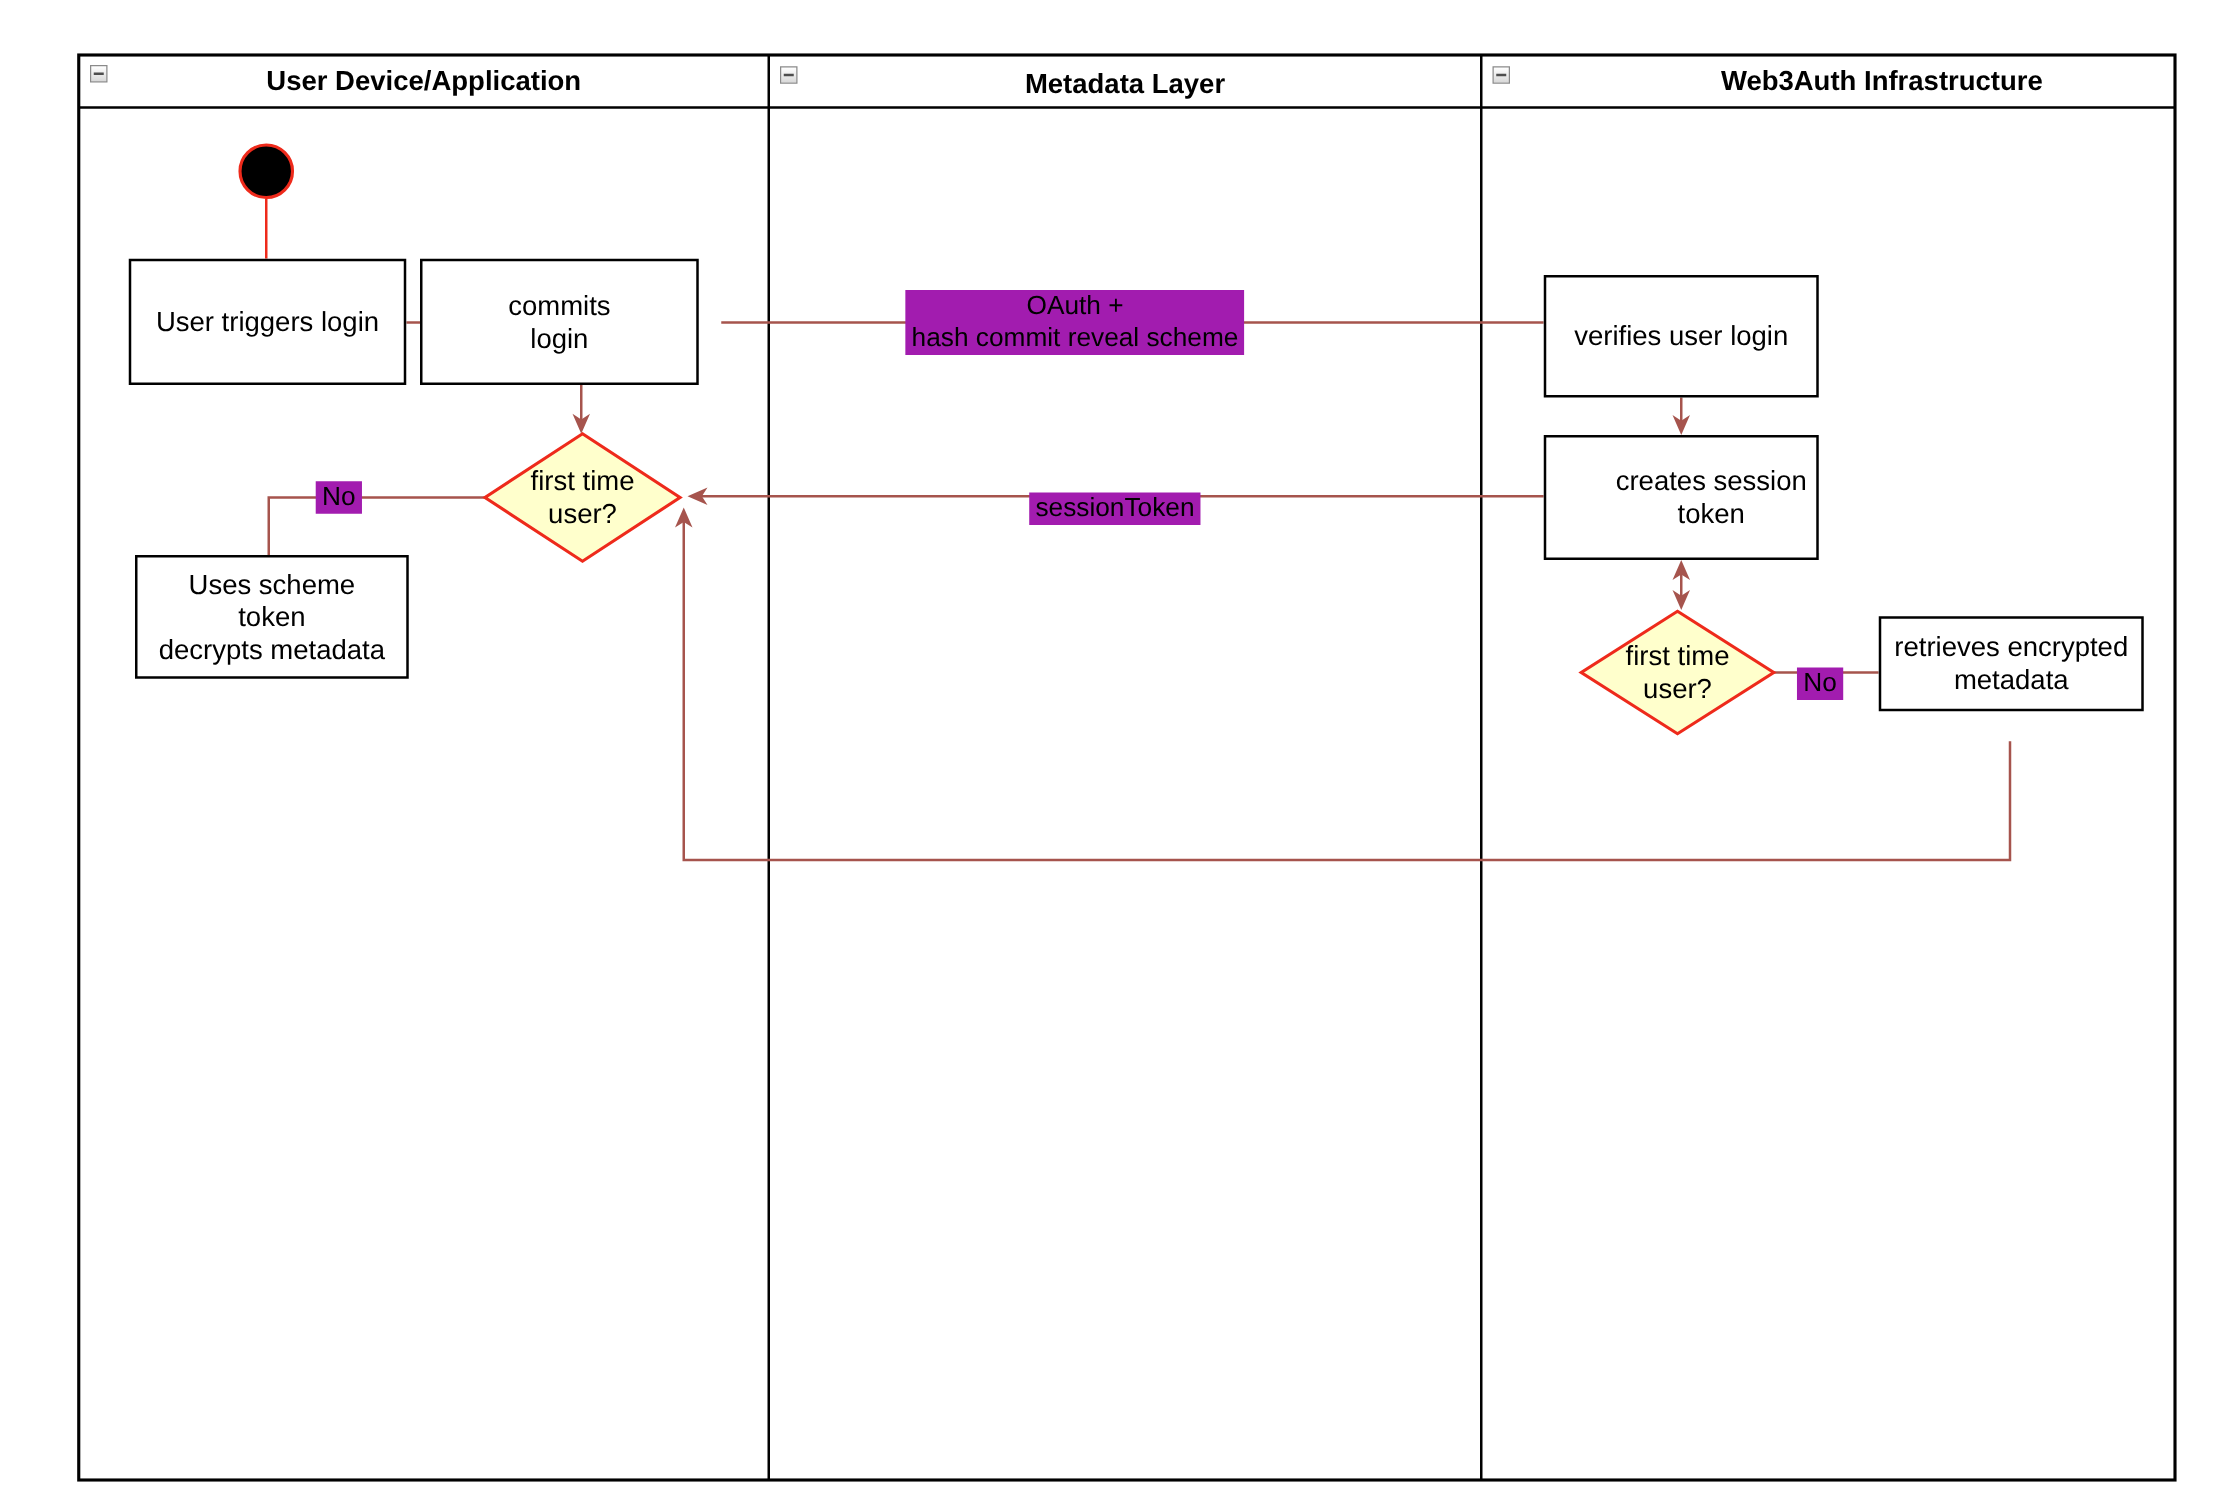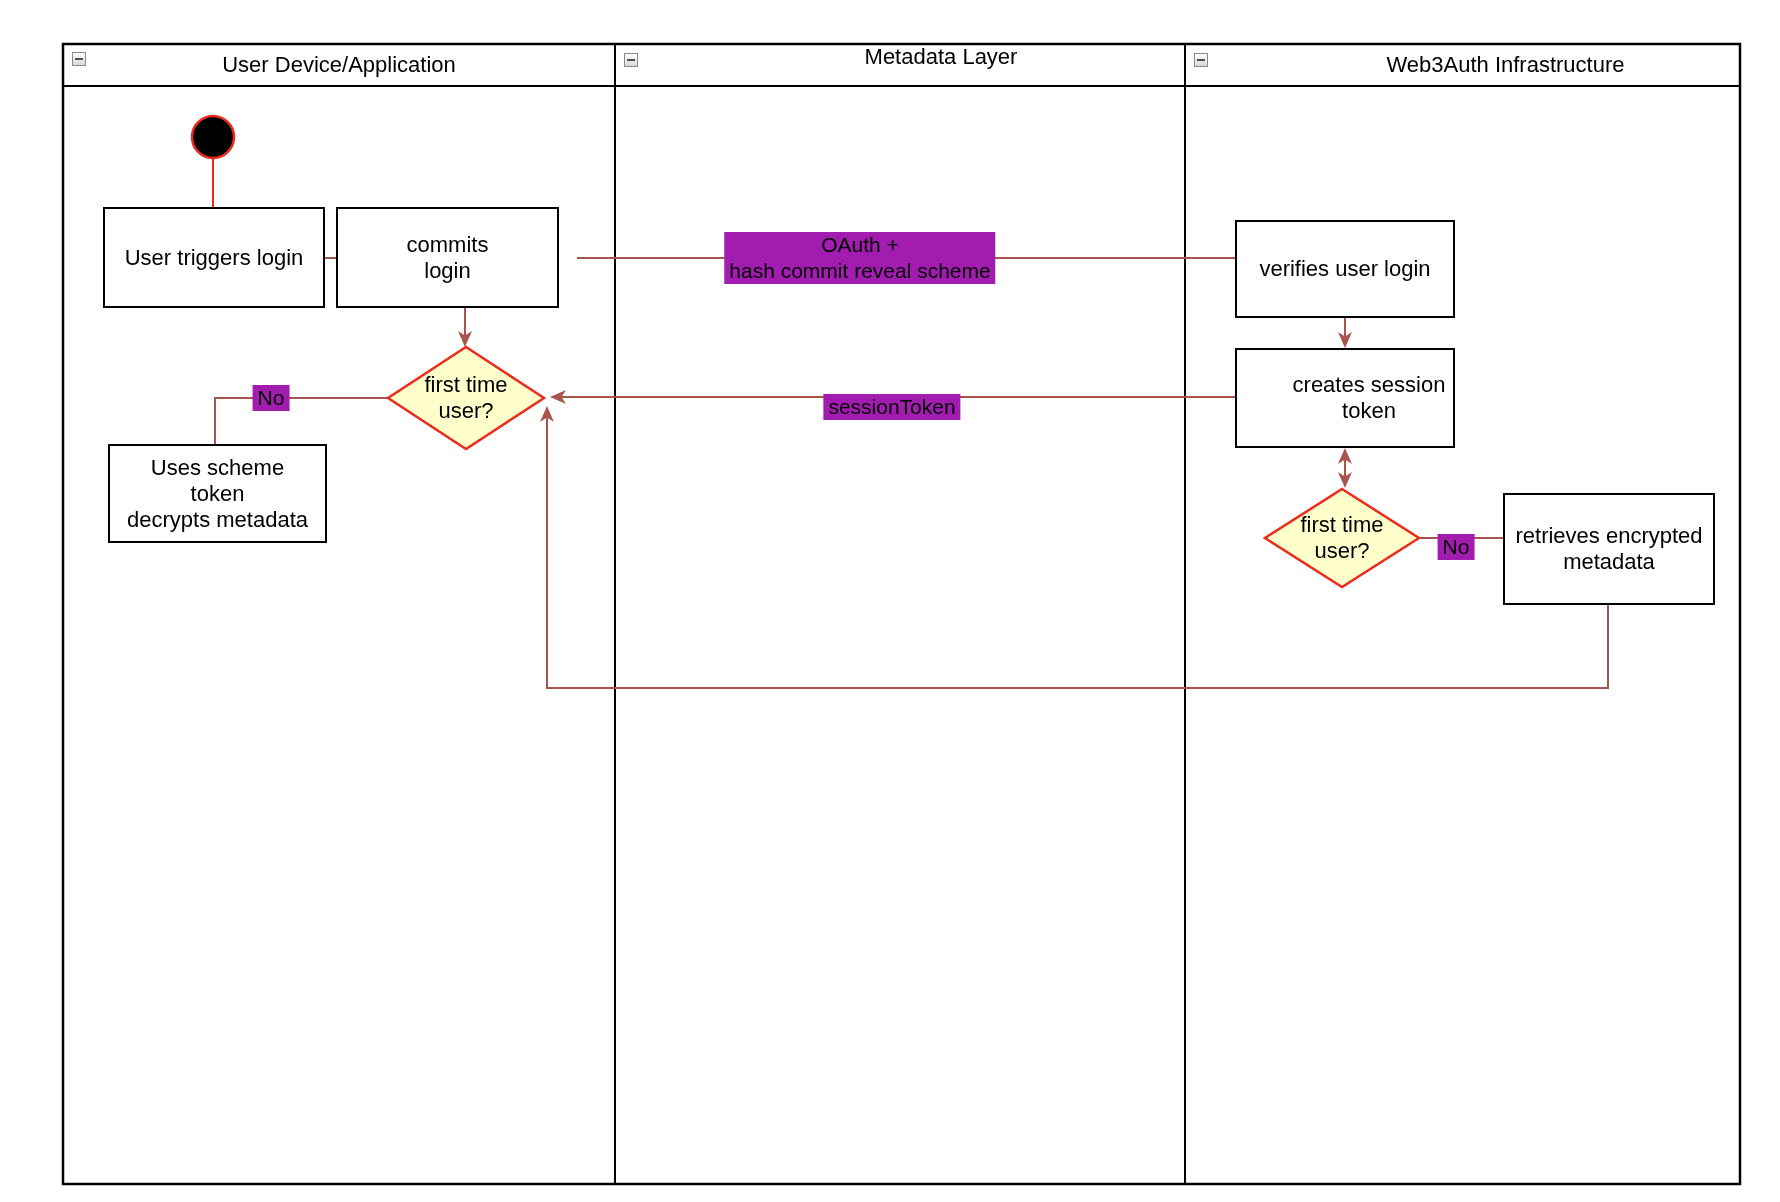--- a/index.html
+++ b/index.html
@@ -14,21 +14,21 @@
   }
   #wires { position: absolute; left: 0; top: 0; }
 
   .lane-title {
     position: absolute;
     height: 42px;
     display: flex;
     align-items: center;
     justify-content: center;
     font-size: 22px;
-    font-weight: normal;
+    font-weight: bold;
     color: #000;
   }
   .collapse-btn {
     position: absolute;
     width: 14px; height: 14px;
     box-sizing: border-box;
     border: 1px solid var(--collapse_border);
     background: linear-gradient(#ffffff, #d8d8d8);
     display: flex; align-items: center; justify-content: center;
     cursor: pointer;
@@ -95,21 +95,21 @@
     <path d="M388,398 L215,398 L215,444" fill="none" style="stroke: var(--edge_line);" stroke-width="2"></path>
     <path d="M1345,454 L1345,482" fill="none" marker-start="url(#arrow)" marker-end="url(#arrow)" style="stroke: var(--edge_line);" stroke-width="2"></path>
     <path d="M1419,538 L1503,538" fill="none" style="stroke: var(--edge_line);" stroke-width="2"></path>
     <path d="M1608,593 L1608,688 L547,688 L547,412" fill="none" marker-end="url(#arrow)" style="stroke: var(--edge_line);" stroke-width="2"></path>
 
     <polygon points="466,347 544,398 466,449 388,398" style="fill: var(--diamond_fill); stroke: var(--shape_red);" stroke-width="2.5"></polygon>
     <polygon points="1342,489 1419,538 1342,587 1265,538" style="fill: var(--diamond_fill); stroke: var(--shape_red);" stroke-width="2.5"></polygon>
   </svg>
 
   <div class="lane-title" style="left:63px; top:44px; width:552px;">User Device/Application</div>
-  <div class="lane-title" style="left:615px; top:36px; width:570px;margin-left:41px;">Metadata Layer</div>
+  <div class="lane-title" style="left:615px; top:46px; width:570px;">Metadata Layer</div>
   <div class="lane-title" style="left:1185px; top:44px; width:641px;">Web3Auth Infrastructure</div>
 
   <div class="collapse-btn" style="left:72px; top:52px;">
     <div class="minus"></div>
   </div>
   <div class="collapse-btn" style="left:624px; top:53px;">
     <div class="minus"></div>
   </div>
   <div class="collapse-btn" style="left:1194px; top:53px;">
     <div class="minus"></div>
@@ -117,21 +117,21 @@
 
   <div class="node" style="left:103px; top:207px; width:222px; height:101px;">User triggers login</div>
   <div class="node" style="left:336px; top:207px; width:223px; height:101px;">commits
 login</div>
   <div class="node" style="left:108px; top:444px; width:219px; height:99px;">Uses scheme
 token
 decrypts metadata</div>
   <div class="node" style="left:1235px; top:220px; width:220px; height:98px;">verifies user login</div>
   <div class="node" style="left:1235px; top:348px; width:220px; height:100px;padding-left:48px;">creates session
 token</div>
-  <div class="node" style="left:1503px; top:493px; width:212px; height:112px;">retrieves encrypted
+  <div class="node" style="left:1503px; top:493px; width:212px; height:76px;">retrieves encrypted
 metadata</div>
 
   <div class="diamond-label" style="left:466px; top:398px;">first time
 user?</div>
   <div class="diamond-label" style="left:1342px; top:538px;">first time
 user?</div>
 
   <div class="edge-label" style="left:860px; top:258px;">OAuth +
 hash commit reveal scheme</div>
   <div class="edge-label" style="left:866px; top:407px;margin-left:26px;">sessionToken</div>

